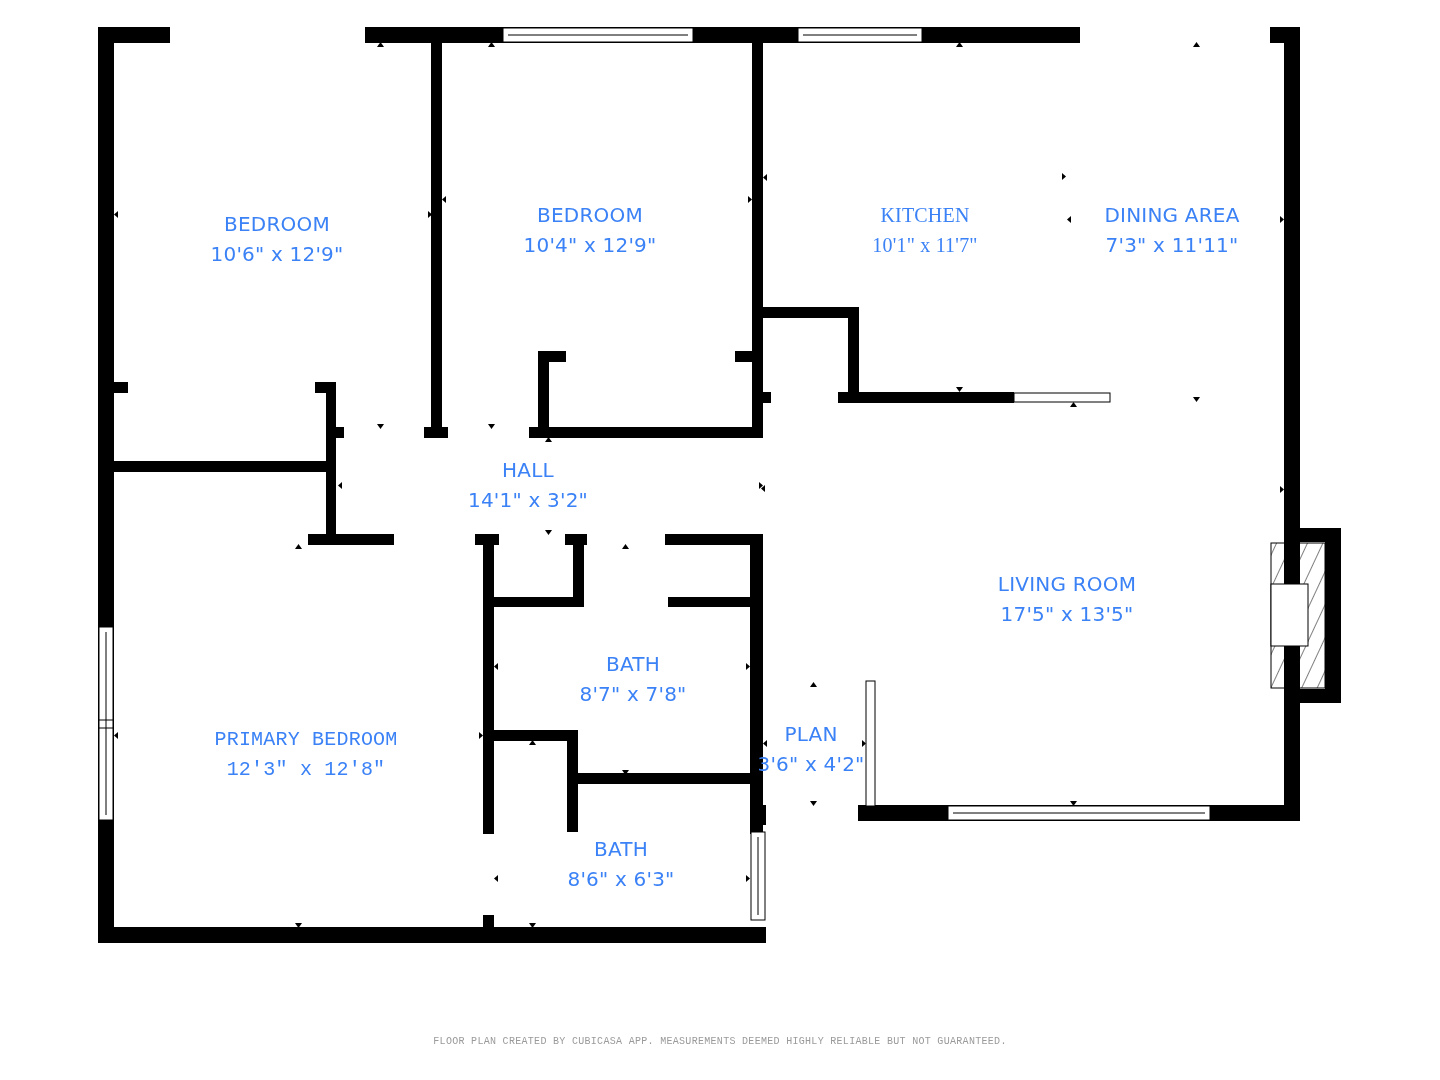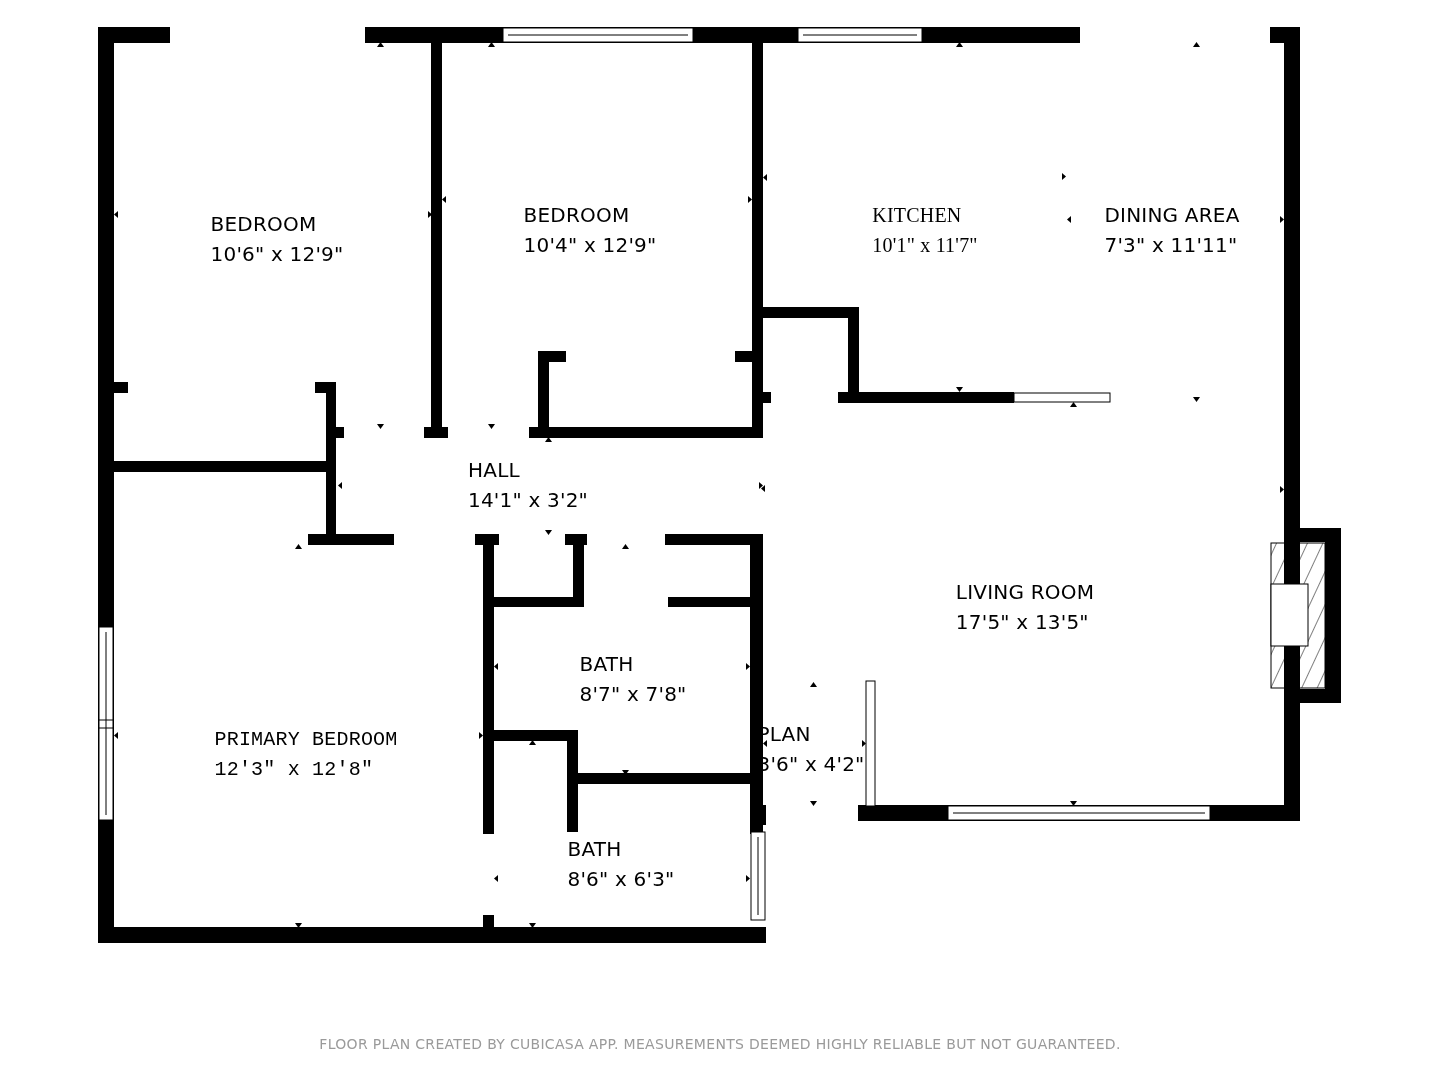--- a/index.html
+++ b/index.html
@@ -1,23 +1,23 @@
 <!DOCTYPE html>
 <html><head>
 <meta charset="utf-8">
 <style>
   html,body{margin:0;padding:0;background:#ffffff;}
   body{width:1440px;height:1080px;position:relative;overflow:hidden;font-family:"DejaVu Sans","Liberation Sans",sans-serif;}
   #plan{position:absolute;left:0;top:0;}
   .wall{fill:#000;}
   .opening{fill:#fff;}
   .win{fill:#fff;stroke:#000;stroke-width:1;}
-  .lbl{position:absolute;color:#000000;font-size:20px;line-height:30px;white-space:nowrap;transform:translateX(-50%);letter-spacing:0.2px;}
+  .lbl{position:absolute;text-align:center;color:#3b82f6;font-size:20px;line-height:30px;white-space:nowrap;transform:translateX(-50%);letter-spacing:0.2px;}
   .lbl .dim{display:block;}
-  .foot{position:absolute;left:0;width:1440px;top:1036px;text-align:center;font-size:14px;color:#9a9a9a;letter-spacing:0.3px;}
+  .foot{position:absolute;left:0;width:1440px;top:1036px;text-align:center;font-size:10px;color:#9a9a9a;letter-spacing:0.3px;font-family:Liberation Mono, monospace;}
 </style>
 </head>
 <body>
 
 <svg id="plan" width="1440" height="1080" viewBox="0 0 1440 1080">
 
   <g>
 
     <rect class="wall" x="98" y="27" width="1202" height="16"></rect>
 
@@ -178,21 +178,21 @@
   <span class="dim">10'1" x 11'7"</span>
 </div>
 <div class="lbl" style="left:1172px;top:200px;">
   <span>DINING AREA</span>
   <span class="dim">7'3" x 11'11"</span>
 </div>
 <div class="lbl" style="left:528px;top:455px;">
   <span>HALL</span>
   <span class="dim">14'1" x 3'2"</span>
 </div>
-<div class="lbl" style="left:1025px;top:569px;margin-top:8px;">
+<div class="lbl" style="left:1067px;top:569px;">
   <span>LIVING ROOM</span>
   <span class="dim">17'5" x 13'5"</span>
 </div>
 <div class="lbl" style="left:633px;top:649px;">
   <span>BATH</span>
   <span class="dim">8'7" x 7'8"</span>
 </div>
 <div class="lbl" style="left:306px;top:725px;font-family:Liberation Mono, monospace;">
   <span>PRIMARY BEDROOM</span>
   <span class="dim">12'3" x 12'8"</span>

